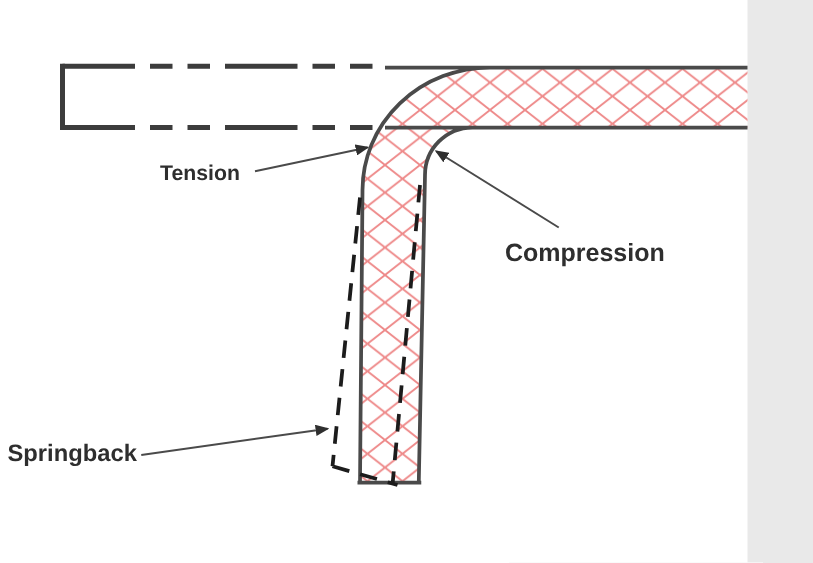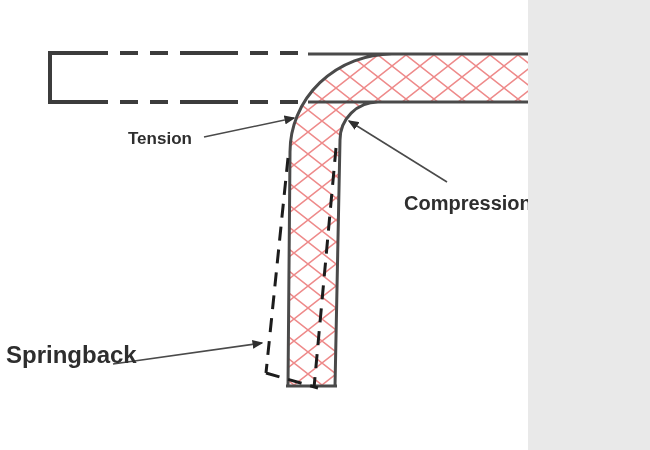--- a/index.html
+++ b/index.html
@@ -7,21 +7,21 @@
     --outline-gray:#4a4a4a;
     --phantom-gray:#3c3c3c;
     --springback-dash:#1c1c1c;
     --arrow-gray:#4a4a4a;
     --label-text:#2e2e2e;
     --background:#ffffff;
   }
   html,body{margin:0;padding:0;}
   body{background:#e9e9e9;font-family:"Liberation Sans","DejaVu Sans",sans-serif;}
   .canvas{
-    position:relative;width:528px;height:450px;background:var(--background);
+    position:relative;width:598px;height:450px;background:var(--background);
     overflow:hidden;
   }
   .diagram-svg{position:absolute;inset:0;display:block;}
 
   
   .sheet-outline{fill:none;stroke:var(--outline-gray);stroke-width:3;stroke-linecap:butt;}
   
   .phantom-line{fill:none;stroke:var(--phantom-gray);stroke-width:4;
     stroke-dasharray:58 12 18 12 18 12;}
   .phantom-cap{fill:none;stroke:var(--phantom-gray);stroke-width:4;}
@@ -32,21 +32,21 @@
   .leader{fill:none;stroke:var(--arrow-gray);stroke-width:1.6;}
   .hatch-stroke{stroke:var(--hatch-red);stroke-width:1.5;}
   .arrowhead-fill{fill:#2f2f2f;}
 
   .label{
     position:absolute;color:var(--label-text);font-weight:700;
     white-space:nowrap;line-height:1.1;
   }
   .label-tension{left:128px;top:130px;font-size:17px;}
   .label-compression{left:404px;top:192px;font-size:20px;}
-  .label-springback{left:6px;top:342px;font-size:24px;}
+  .label-springback{left:6px;top:354px;font-size:19px;}
 </style>
 </head>
 <body>
 
 <div class="canvas">
 
   <svg class="diagram-svg" width="650" height="450" viewBox="0 0 650 450">
     <defs>
       <pattern id="xhatch" width="28" height="22" patternUnits="userSpaceOnUse">
         <path class="hatch-stroke" d="M0,0 L28,22 M0,22 L28,0" fill="none"></path>

